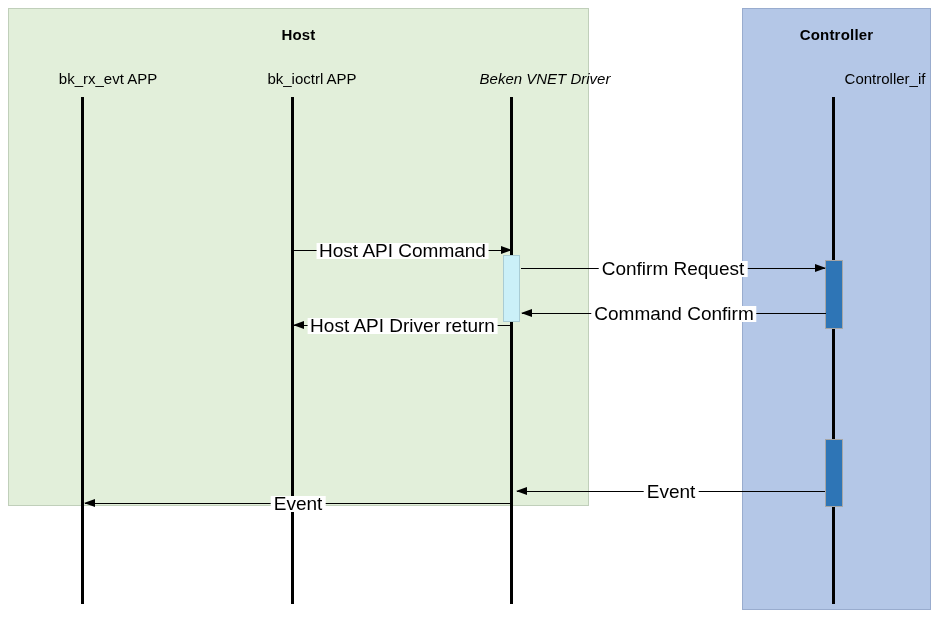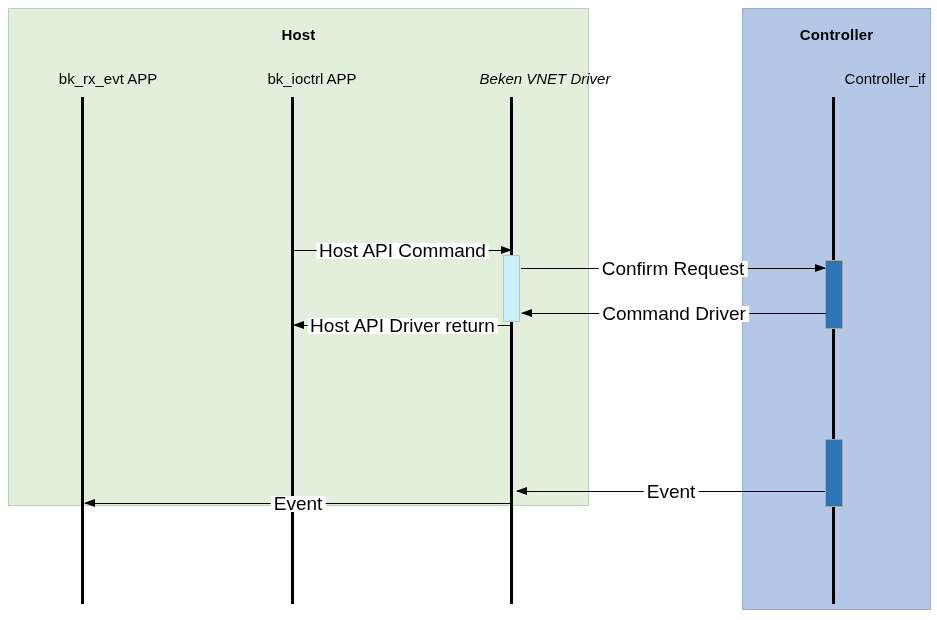--- a/index.html
+++ b/index.html
@@ -121,21 +121,21 @@
 
   <div class="msg dir-right" id="msg-command-request">
     <div class="line"></div>
     <div class="head"></div>
     <div class="lbl">Confirm Request</div>
   </div>
 
   <div class="msg dir-left" id="msg-command-confirm">
     <div class="line"></div>
     <div class="head"></div>
-    <div class="lbl">Command Driver</div>
+    <div class="lbl">Command Confirm</div>
   </div>
 
   <div class="msg dir-left" id="msg-host-api-command-return">
     <div class="line"></div>
     <div class="head"></div>
     <div class="lbl">Host API Driver return</div>
   </div>
 
   <div class="msg dir-left" id="msg-event-controller">
     <div class="line"></div>

